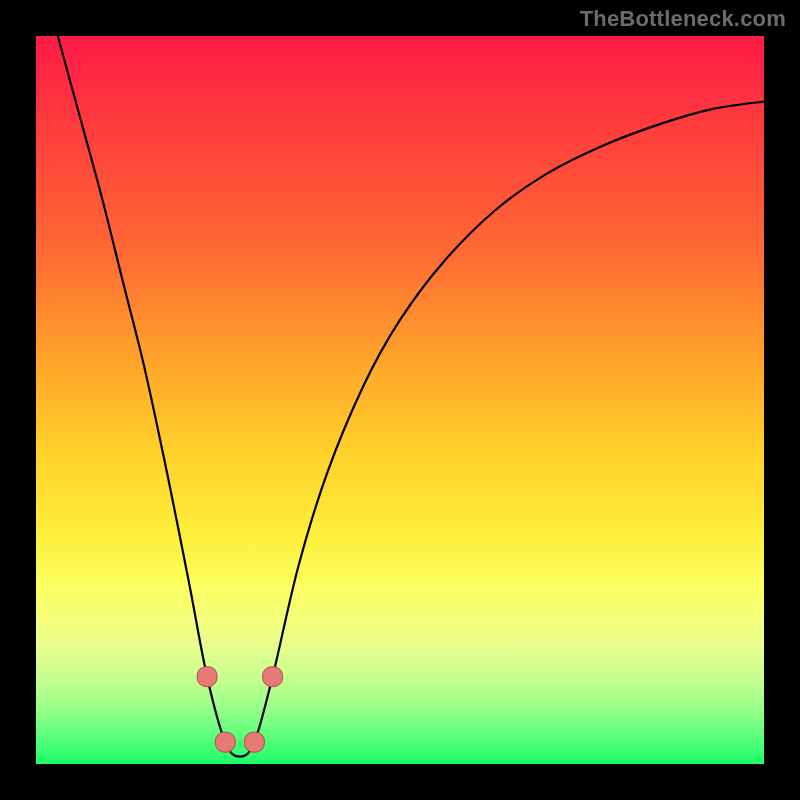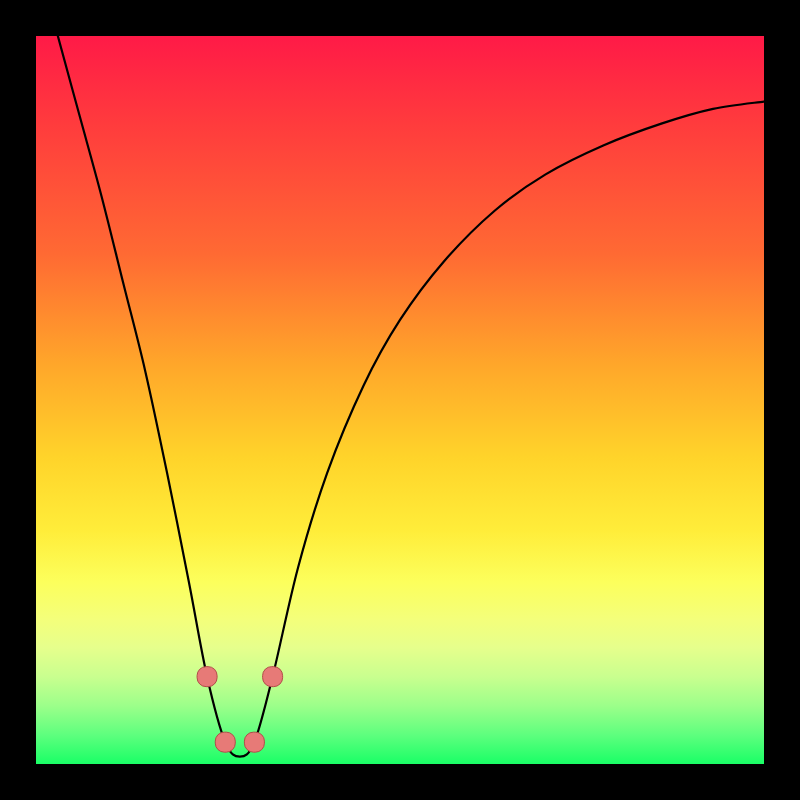--- a/index.html
+++ b/index.html
@@ -57,20 +57,21 @@
     color: #6c6c6c;
     font-weight: 600;
     letter-spacing: 0.2px;
   }
 </style>
 </head>
 <body>
 
 <div class="frame">
 
+  <div class="watermark" style="font-size: 22px;">TheBottleneck.com</div>
 
   <div class="plot">
     <svg class="curve-svg" viewBox="0 0 728 728" preserveAspectRatio="none">
       <path id="curve-path" fill="none" stroke="#000000" stroke-width="2.2" stroke-linecap="round" d="M 21.84 0.00 C 25.48 13.35, 36.40 53.39, 43.68 80.08 C 50.96 106.77, 58.24 132.25, 65.52 160.16 C 72.80 188.07, 80.08 218.40, 87.36 247.52 C 94.64 276.64, 101.92 303.33, 109.20 334.88 C 116.48 366.43, 123.76 401.61, 131.04 436.80 C 138.32 471.99, 146.21 512.03, 152.88 546.00 C 159.55 579.97, 165.01 613.95, 171.08 640.64 C 177.15 667.33, 183.82 692.81, 189.28 706.16 C 194.74 719.51, 198.99 720.72, 203.84 720.72 C 208.69 720.72, 212.94 719.51, 218.40 706.16 C 223.86 692.81, 229.32 669.76, 236.60 640.64 C 243.88 611.52, 252.98 565.41, 262.08 531.44 C 271.18 497.47, 280.28 467.13, 291.20 436.80 C 302.12 406.47, 315.47 374.92, 327.60 349.44 C 339.73 323.96, 350.65 304.55, 364.00 283.92 C 377.35 263.29, 391.91 243.88, 407.68 225.68 C 423.45 207.48, 441.65 189.28, 458.64 174.72 C 475.63 160.16, 491.40 149.24, 509.60 138.32 C 527.80 127.40, 548.43 117.69, 567.84 109.20 C 587.25 100.71, 607.88 93.43, 626.08 87.36 C 644.28 81.29, 660.05 76.44, 677.04 72.80 C 694.03 69.16, 719.51 66.73, 728.00 65.52"></path>
       <g id="markers">
           <rect x="161.08" y="630.64" width="20" height="20" rx="9" ry="9" fill="#e77a77" stroke="#b24c49" stroke-width="1"></rect>
           <rect x="179.28" y="696.16" width="20" height="20" rx="9" ry="9" fill="#e77a77" stroke="#b24c49" stroke-width="1"></rect>
           <rect x="208.40" y="696.16" width="20" height="20" rx="9" ry="9" fill="#e77a77" stroke="#b24c49" stroke-width="1"></rect>
           <rect x="226.60" y="630.64" width="20" height="20" rx="9" ry="9" fill="#e77a77" stroke="#b24c49" stroke-width="1"></rect>
         </g>

